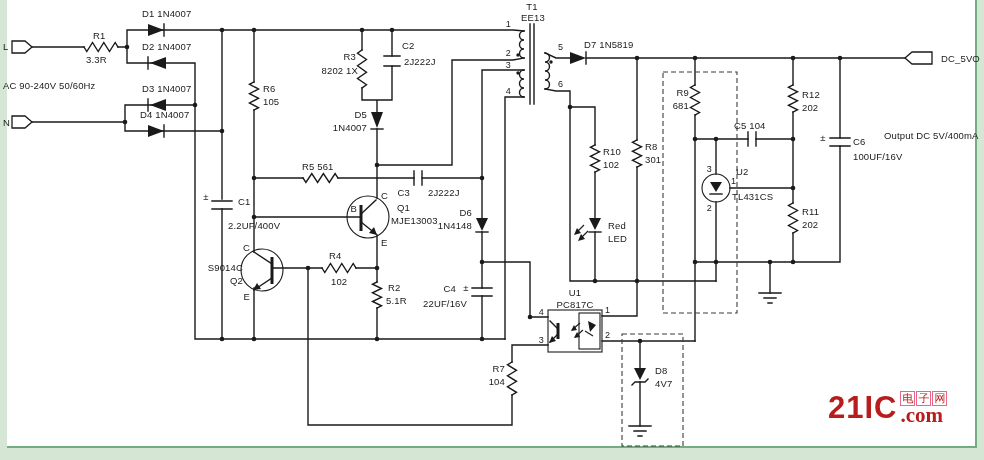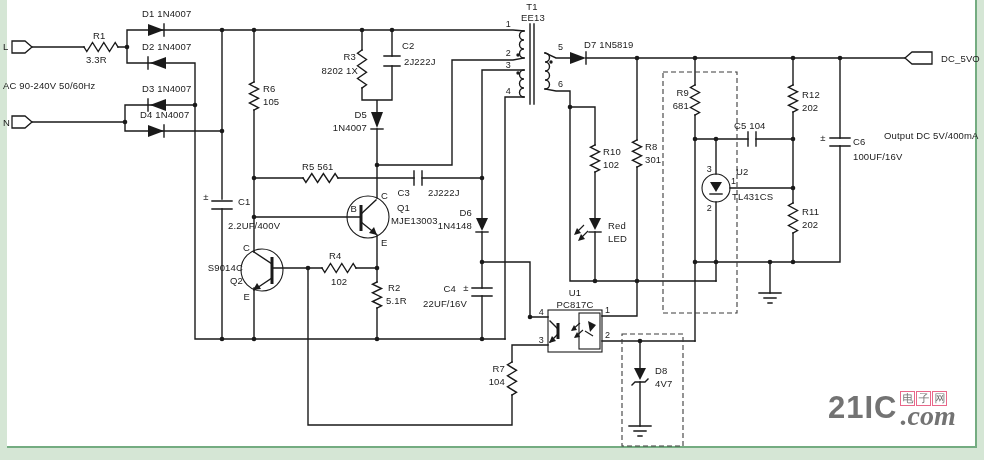--- a/index.html
+++ b/index.html
@@ -8,26 +8,26 @@
   svg{position:absolute;left:0;top:0}
   svg text{font-family:"Liberation Sans",sans-serif;font-size:9.5px;fill:#1a1a1a;letter-spacing:.15px}
   svg text.sm{font-size:9px}
   .ae{text-anchor:end}.am{text-anchor:middle}
   .w{fill:none;stroke:#1a1a1a;stroke-width:1.4;stroke-linecap:square;stroke-linejoin:miter}
   .thin{fill:none;stroke:#1a1a1a;stroke-width:1.1}
   .bar3{fill:none;stroke:#1a1a1a;stroke-width:3}
   .fillb{fill:#1a1a1a;stroke:none}
   .dash{fill:none;stroke:#3c3c3c;stroke-width:1.1;stroke-dasharray:5 3}
   .port{fill:#ffffff;stroke:#1a1a1a;stroke-width:1.3}
-  .wm{position:absolute;left:828px;top:391px;display:flex;align-items:flex-start;color:#737373;user-select:none}
+  .wm{position:absolute;left:828px;top:391px;display:flex;align-items:flex-start;color:#b91c1c;user-select:none}
   .wm-brand{font-size:31px;font-weight:bold;letter-spacing:1px;line-height:34px}
   .wm-right{display:flex;flex-direction:column;margin-left:3px}
   .wm-cn{display:flex;gap:1px;font-size:11px;line-height:13px}
   .wm-cn span{border:1px solid #e8688a;padding:0 1px}
-  .wm-com{font-family:"Liberation Serif",serif;font-style:italic;font-weight:bold;font-size:28px;line-height:19px}
+  .wm-com{font-family:"Liberation Serif",serif;font-weight:bold;font-size:21px;line-height:19px}
 </style>
 </head>
 <body>
 
 <div class="canvas"></div>
 
 <svg width="984" height="460" viewBox="0 0 984 460">
 
   <g>
 

